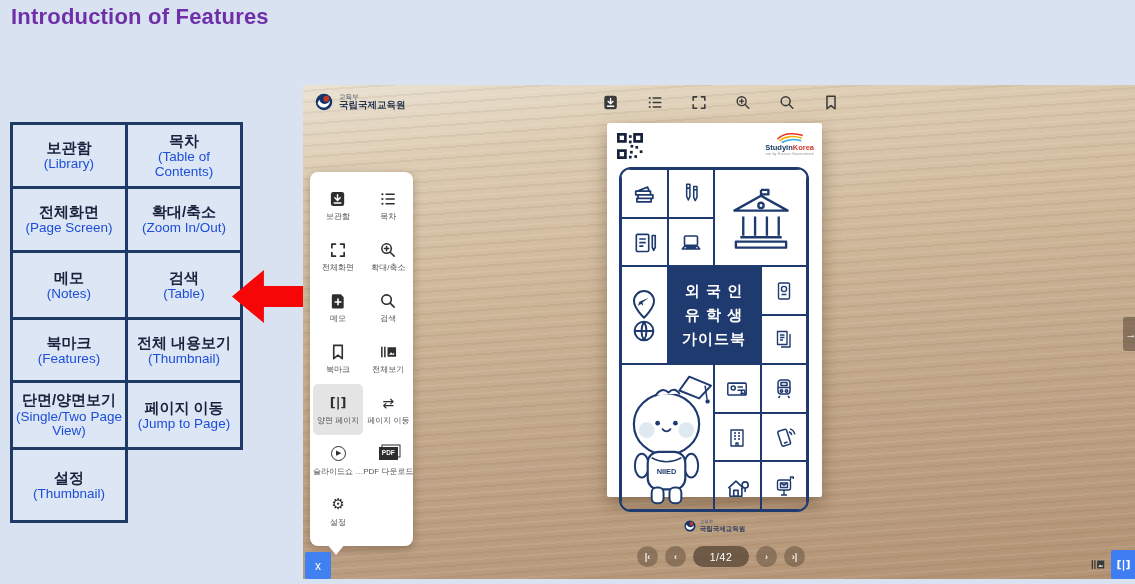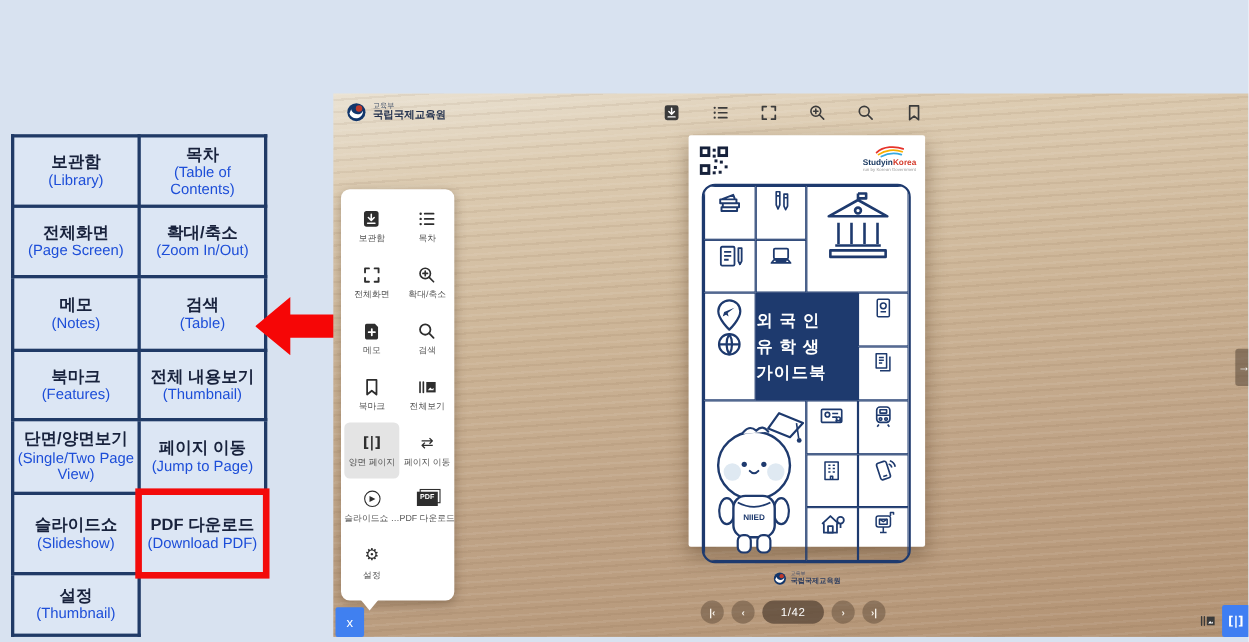--- a/index.html
+++ b/index.html
@@ -55,30 +55,30 @@
   .gear-g{font-size:15px;}
   .play-g{width:15px;height:15px;border:1.5px solid #2e2e2e;border-radius:50%;display:flex;align-items:center;
           justify-content:center;font-size:7px;padding-left:1px;box-sizing:border-box;}
   .pdf-badge{background:#2e2e2e;color:#fff;font-size:6.5px;font-weight:700;padding:3px 3px;line-height:1;
              box-shadow:2.5px -2.5px 0 -1px #fff,2.5px -2.5px 0 0 #2e2e2e;}
   .sb-tail{position:absolute;left:24px;top:459px;width:0;height:0;border:9px solid transparent;
            border-top:11px solid #fff;z-index:2;}
   .close-btn{position:absolute;left:2px;bottom:0;width:26px;height:27px;background:#4080f0;color:#fff;
              font-size:12px;border:none;border-radius:2px;display:flex;align-items:center;justify-content:center;z-index:3;}
   
-  .book{position:absolute;left:323px;top:38px;width:215px;height:374px;background:#fff;border-radius:2px;
+  .book{position:absolute;left:304px;top:38px;width:215px;height:374px;background:#fff;border-radius:2px;
         box-shadow:0 8px 18px rgba(70,45,20,.4);}
   .qr{position:absolute;left:10px;top:10px;}
   .brand{position:absolute;right:8px;top:8px;display:flex;flex-direction:column;align-items:center;line-height:1.1;}
   .b-line{font-size:7.5px;font-weight:700;}
   .b-pre{color:#15355e;} .b-suf{color:#d43a2a;}
   .b-tag{font-size:4px;color:#999;}
   .frame{position:absolute;left:12px;top:44px;width:190px;height:345px;border:2.5px solid #1e3a6e;border-radius:12px;
          box-sizing:border-box;display:grid;grid-template-columns:repeat(4,1fr);grid-template-rows:repeat(7,1fr);overflow:hidden;}
-  .cell{border:1px solid #1e3a6e;display:flex;align-items:flex-start;justify-content:center;min-width:0;min-height:0;}
+  .cell{border:1px solid #1e3a6e;display:flex;align-items:center;justify-content:center;min-width:0;min-height:0;}
   .c-bank{grid-area:1/3/3/5;} .c-travel{grid-area:3/1/5/2;} .c-mascot{grid-area:5/1/8/3;}
   .c-title{grid-area:3/2/5/4;background:#1e3a6e;color:#fff;flex-direction:column;gap:5px;
            font-weight:700;font-size:15px;letter-spacing:1px;}
   .book-footer{position:absolute;left:0;right:0;top:397px;display:flex;align-items:center;justify-content:center;gap:4px;}
   .f-txt{display:flex;flex-direction:column;line-height:1.1;}
   .f-min{font-size:4.5px;color:#44506b;}
   .f-org{font-size:6.5px;font-weight:700;color:#2c3c5e;}
   
   .pager{position:absolute;left:50%;top:461px;transform:translateX(-50%);display:flex;gap:7px;align-items:center;z-index:2;}
   .pg-btn{width:21px;height:21px;border-radius:50%;background:rgba(95,75,58,.5);color:#f7f2ea;font-size:9px;
@@ -225,20 +225,21 @@
     <g id="c-mail" fill="none" stroke="#1e3a6e" stroke-width="1.4" stroke-linejoin="round">
       <rect x="5.5" y="5" width="13" height="10" rx="2"></rect>
         <rect x="8.5" y="8" width="7" height="4.5"></rect>
       <path d="M8.5 8l3.5 2.3L15.5 8M12 15v5M9 20h6M18.5 5V2h2.8v2"></path>
       </g>
   </defs>
 </svg>
 
 <div class="canvas">
 
+  <h1 class="page-title">Introduction of Features</h1>
 
   <table class="feature-table">
     <tbody>
         <tr>
       <td>
             <span class="ko">보관함</span>
             <span class="en">(Library)</span>
           </td>
       <td>
             <span class="ko">목차</span>
@@ -276,30 +277,20 @@
           </td>
     </tr>
     <tr>
       <td>
             <span class="ko">단면/양면보기</span>
             <span class="en">(Single/Two Page View)</span>
           </td>
       <td>
             <span class="ko">페이지 이동</span>
             <span class="en">(Jump to Page)</span>
-          </td>
-    </tr>
-    <tr>
-      <td>
-            <span class="ko">슬라이드쇼</span>
-            <span class="en">(Slideshow)</span>
-          </td>
-      <td class="hl">
-            <span class="ko">PDF 다운로드</span>
-            <span class="en">(Download PDF)</span>
           </td>
     </tr>
     <tr>
       <td>
             <span class="ko">설정</span>
             <span class="en">(Thumbnail)</span>
           </td>
       <td class="ghost"></td>
     </tr>
   </tbody>

